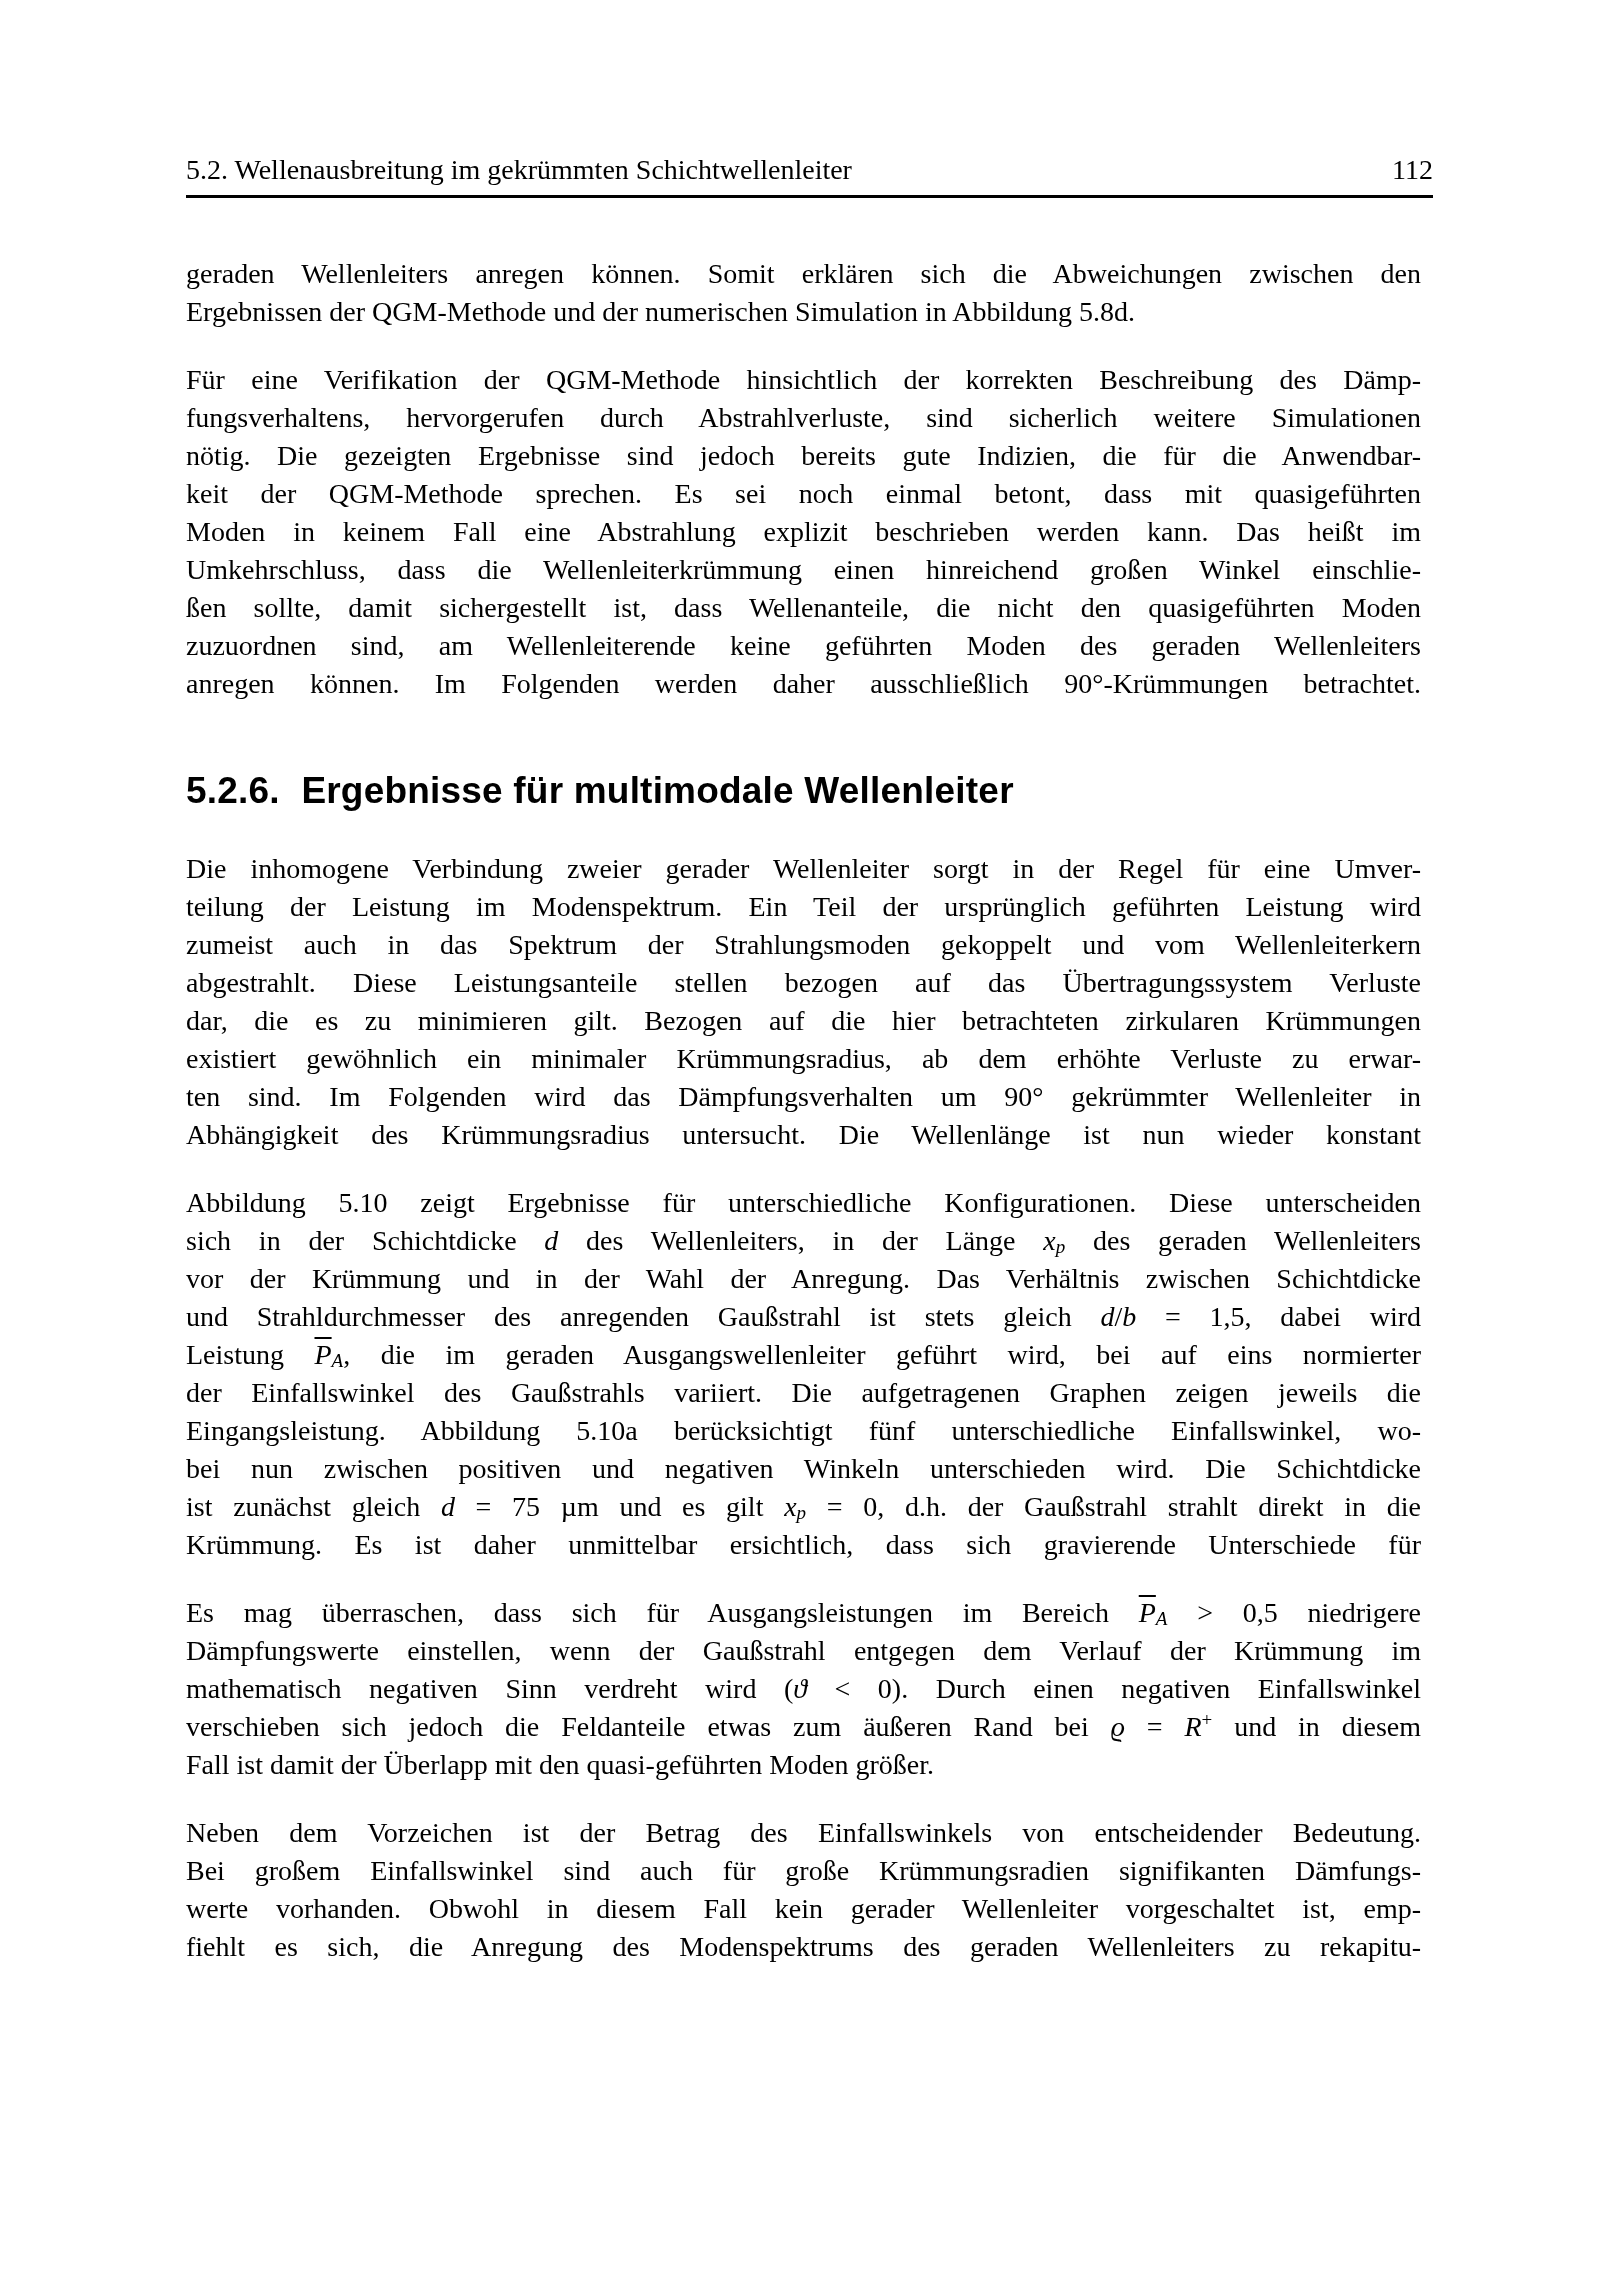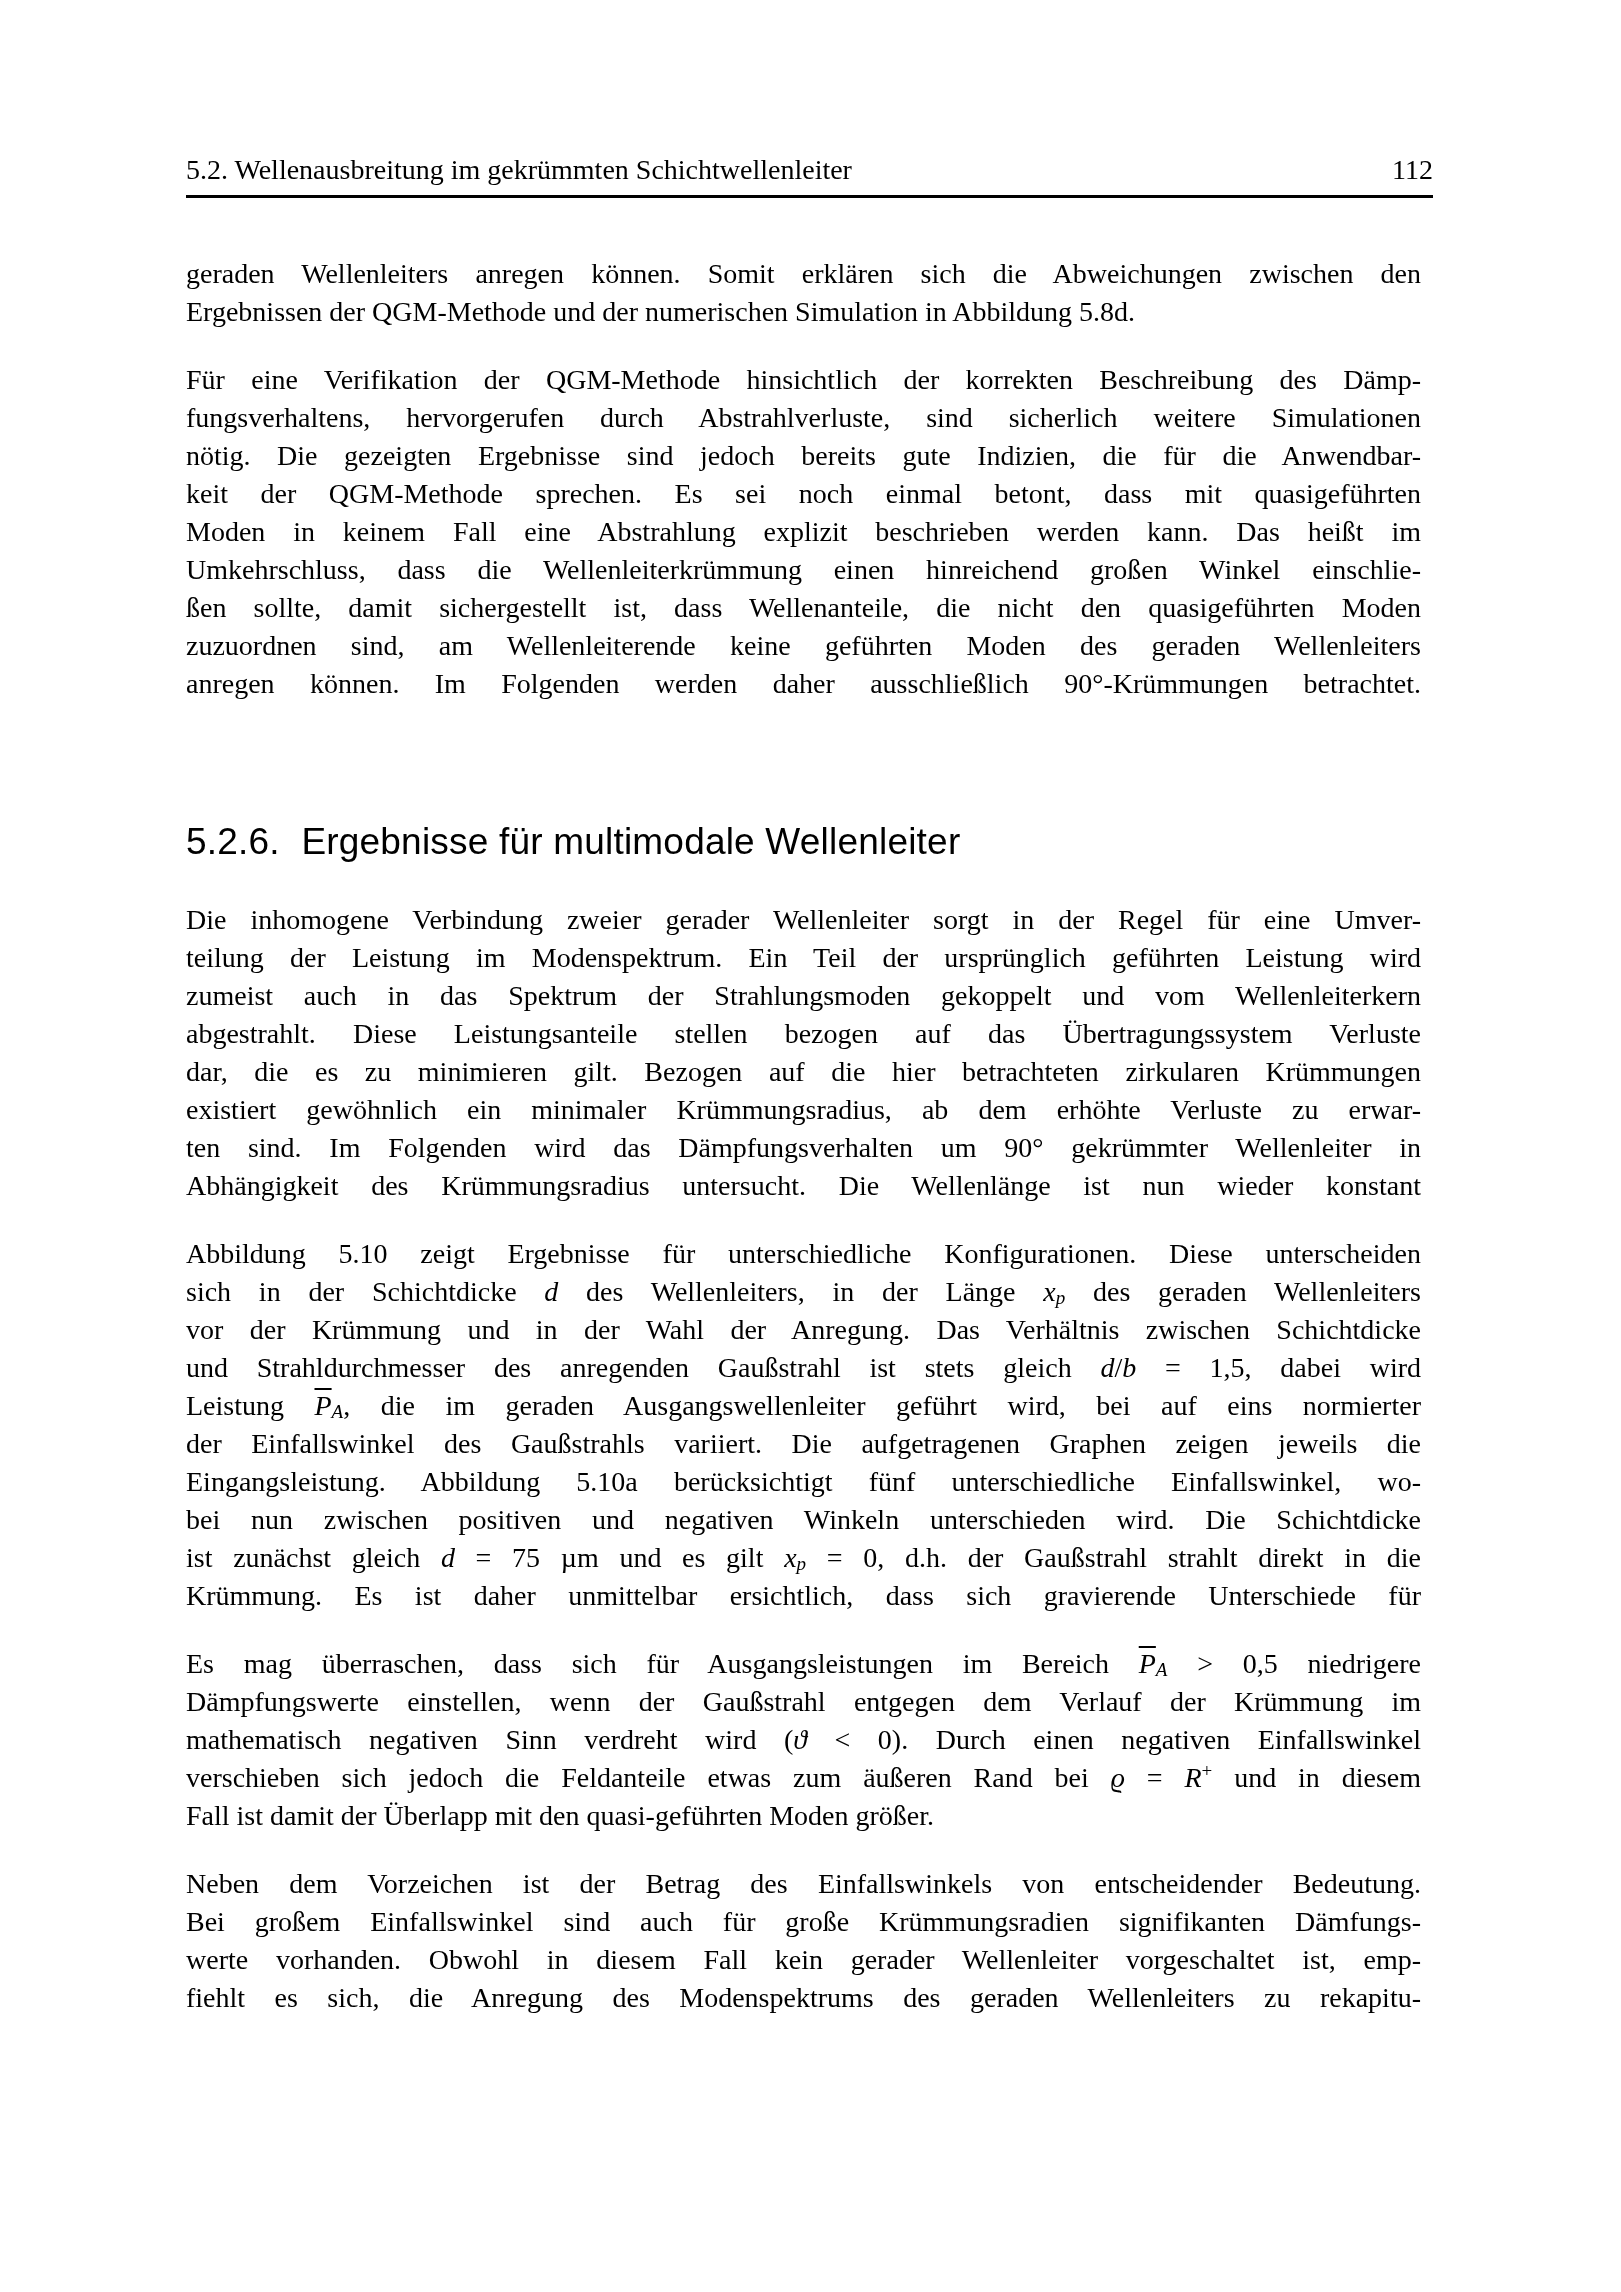--- a/index.html
+++ b/index.html
@@ -47,24 +47,24 @@
     text-align: justify;
     text-align-last: justify;
     overflow-x: hidden;
     white-space: normal;
   }
   .para .line.last {
     text-align-last: left;
   }
   h2.section-heading {
     font-family: "Liberation Sans", "DejaVu Sans", sans-serif;
-    font-weight: normal;
+    font-weight: bold;
     font-size: 37px;
     line-height: 47px;
-    margin: 115px 0 36px 0;
+    margin: 64px 0 36px 0;
     letter-spacing: 0.2px;
   }
   .heading-number {
     margin-right: 21.6px;
   }
   i { font-style: italic; }
   sub, sup {
     line-height: 0;
     font-size: 0.68em;
   }

